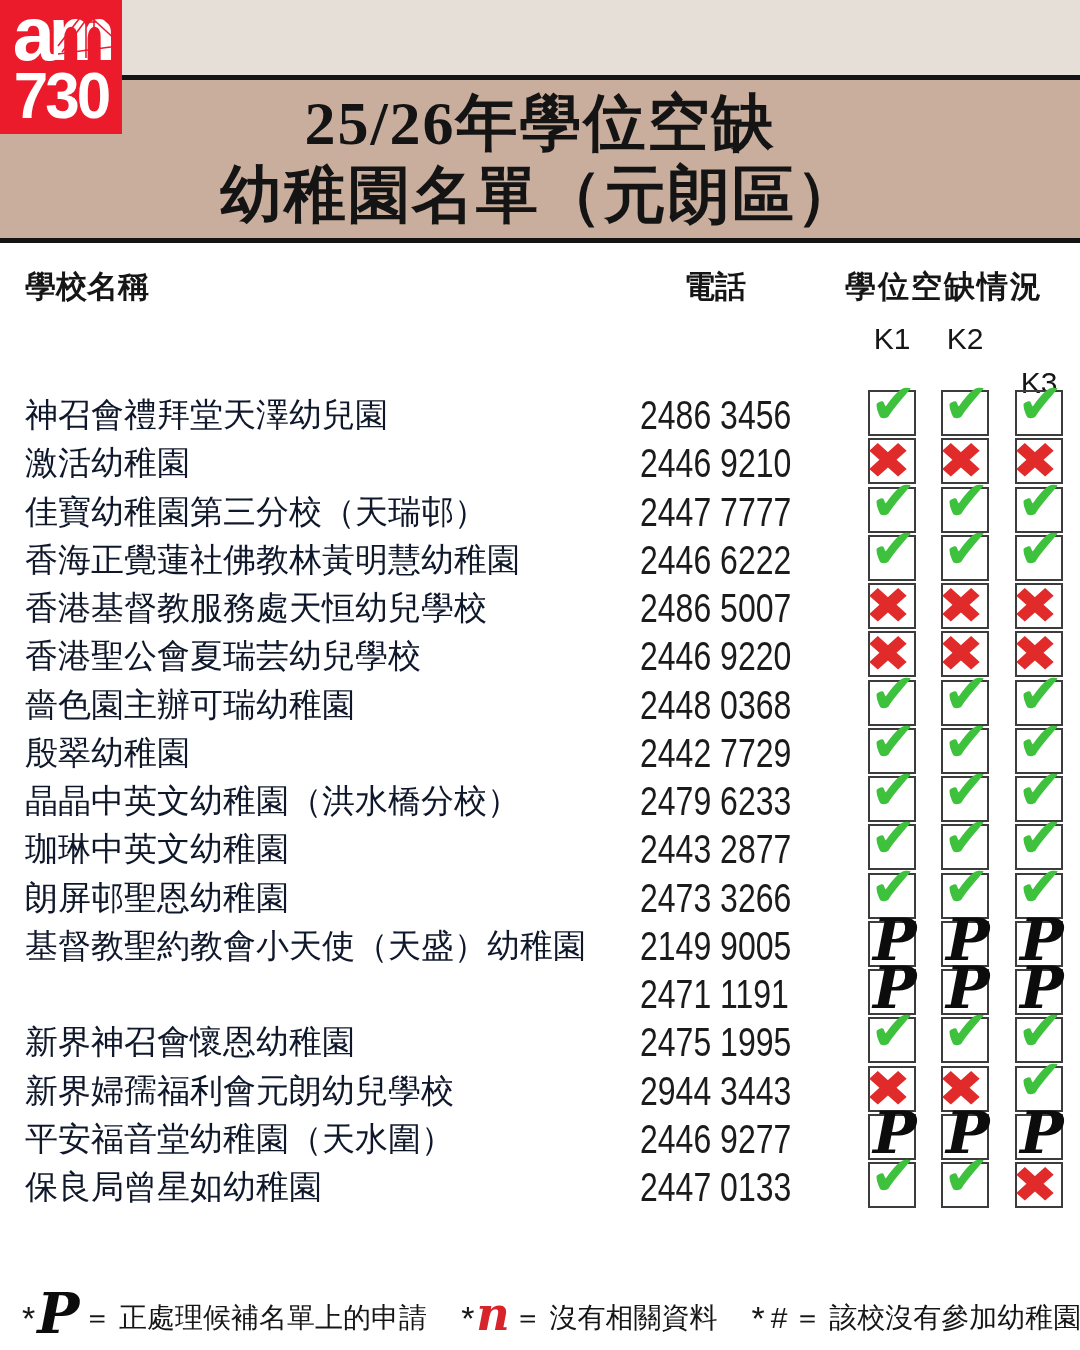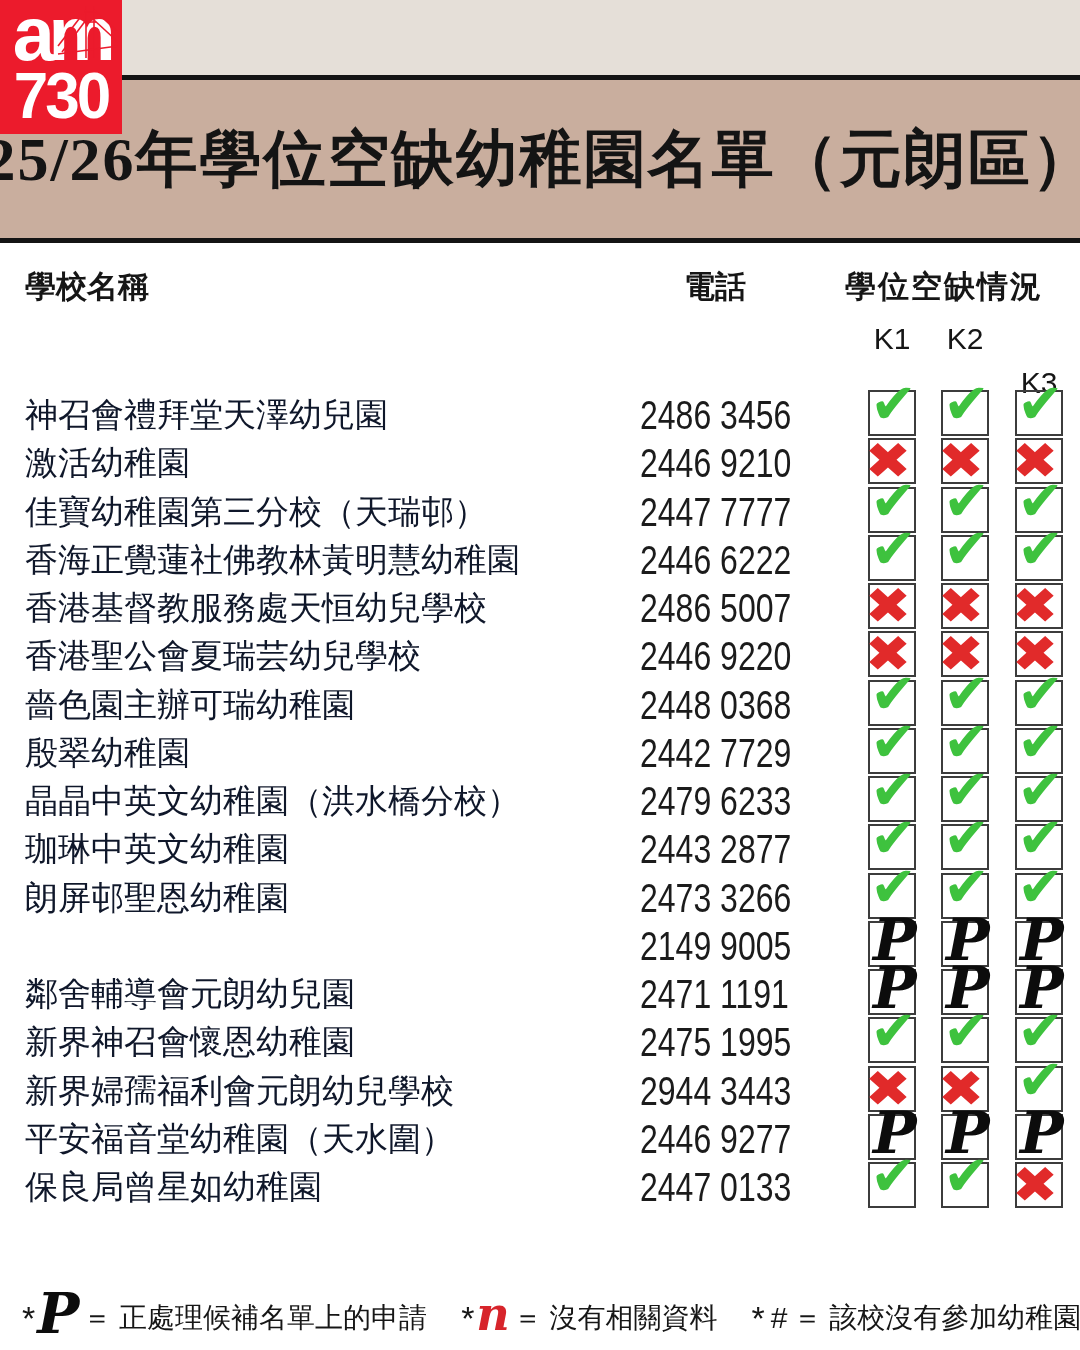--- a/index.html
+++ b/index.html
@@ -9,21 +9,21 @@
     margin:0 auto;
   }
   
   .top-strip{
     position:absolute;left:0;top:0;width:1080px;height:75px;
     background:#e5dfd8;border-bottom:5px solid #141414;
   }
   .banner{
     position:absolute;left:0;top:80px;width:1080px;height:158px;
     background:#c9ae9e;border-bottom:5px solid #141414;
-    display:flex;justify-content:center;align-items:center;
+    display:flex;flex-direction:column;justify-content:center;align-items:center;
   }
   .title-line{
     font-family:"Liberation Serif",serif;font-weight:bold;color:#141414;
     font-size:62px;line-height:72px;letter-spacing:2px;white-space:nowrap;
   }
   .logo{
     position:absolute;left:0;top:0;width:122px;height:134px;background:#ec1b2c;
     z-index:5;display:flex;flex-direction:column;align-items:center;justify-content:flex-start;
     overflow:hidden;
   }
@@ -264,33 +264,33 @@
           <span class="mark mark-check">✔</span>
         </span>
         <span class="cbox" style="left: 941px;">
           <span class="mark mark-check">✔</span>
         </span>
         <span class="cbox" style="left: 1015px;">
           <span class="mark mark-check">✔</span>
         </span>
       </div>
       <div class="row" style="top: 921.75px;">
+        <span class="school-name">基督教聖約教會小天使（天盛）幼稚園</span>
         <span class="phone">2149 9005</span>
         <span class="cbox" style="left: 868px;">
           <span class="mark mark-P">P</span>
         </span>
         <span class="cbox" style="left: 941px;">
           <span class="mark mark-P">P</span>
         </span>
         <span class="cbox" style="left: 1015px;">
           <span class="mark mark-P">P</span>
         </span>
       </div>
       <div class="row" style="top: 970px;">
-        <span class="school-name">鄰舍輔導會元朗幼兒園</span>
         <span class="phone">2471 1191</span>
         <span class="cbox" style="left: 868px;">
           <span class="mark mark-P">P</span>
         </span>
         <span class="cbox" style="left: 941px;">
           <span class="mark mark-P">P</span>
         </span>
         <span class="cbox" style="left: 1015px;">
           <span class="mark mark-P">P</span>
         </span>

